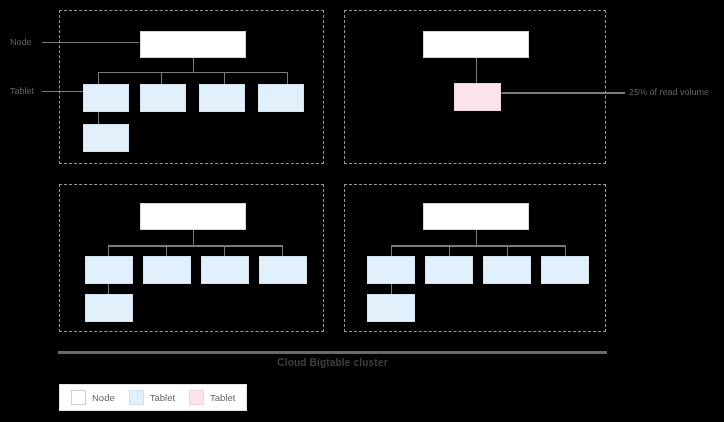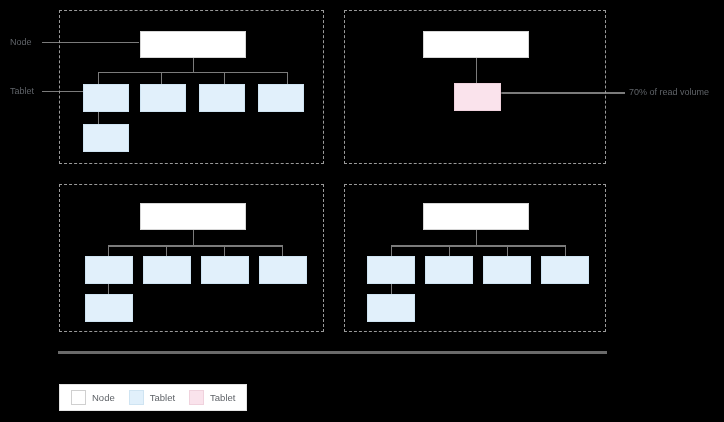--- a/index.html
+++ b/index.html
@@ -126,21 +126,21 @@
 <body>
 
 <div id="stage">
 
   <div class="label" id="label-node">Node</div>
   <div class="line h" style="left:42px; top:42px; width:97px;"></div>
 
   <div class="label" id="label-tablet">Tablet</div>
   <div class="line h" style="left:42px; top:91px; width:43px;"></div>
 
-  <div class="label" id="label-read">70% of read volume</div>
+  <div class="label" id="label-read">25% of read volume</div>
   <div class="line h" style="left:498px; top:92px; width:127px; height:2px;"></div>
 
   <div class="panel" id="panel-tl">
 
     <div class="box node" style="left:80px; top:20px; width:106px; height:27px;"></div>
 
     <div class="line v" style="left:133px; top:47px; height:14px;"></div>
 
     <div class="line h" style="left:38px; top:61px; width:190px;"></div>
 
@@ -190,20 +190,21 @@
     <div class="line v" style="left:220px; top:60px; height:11px;"></div>
     <div class="box tablet" style="left:22px;  top:71px; width:48px; height:28px;"></div>
     <div class="box tablet" style="left:80px;  top:71px; width:48px; height:28px;"></div>
     <div class="box tablet" style="left:138px; top:71px; width:48px; height:28px;"></div>
     <div class="box tablet" style="left:196px; top:71px; width:48px; height:28px;"></div>
     <div class="line v" style="left:46px; top:99px; height:10px;"></div>
     <div class="box tablet" style="left:22px; top:109px; width:48px; height:28px;"></div>
   </div>
 
   <div id="cluster-rule"></div>
+  <div id="cluster-caption">Cloud Bigtable cluster</div>
 
   <div id="legend">
     <div class="legend-item">
       <span class="legend-swatch node"></span>
       <span class="legend-text">Node</span>
     </div>
     <div class="legend-item">
       <span class="legend-swatch tablet"></span>
       <span class="legend-text">Tablet</span>
     </div>

